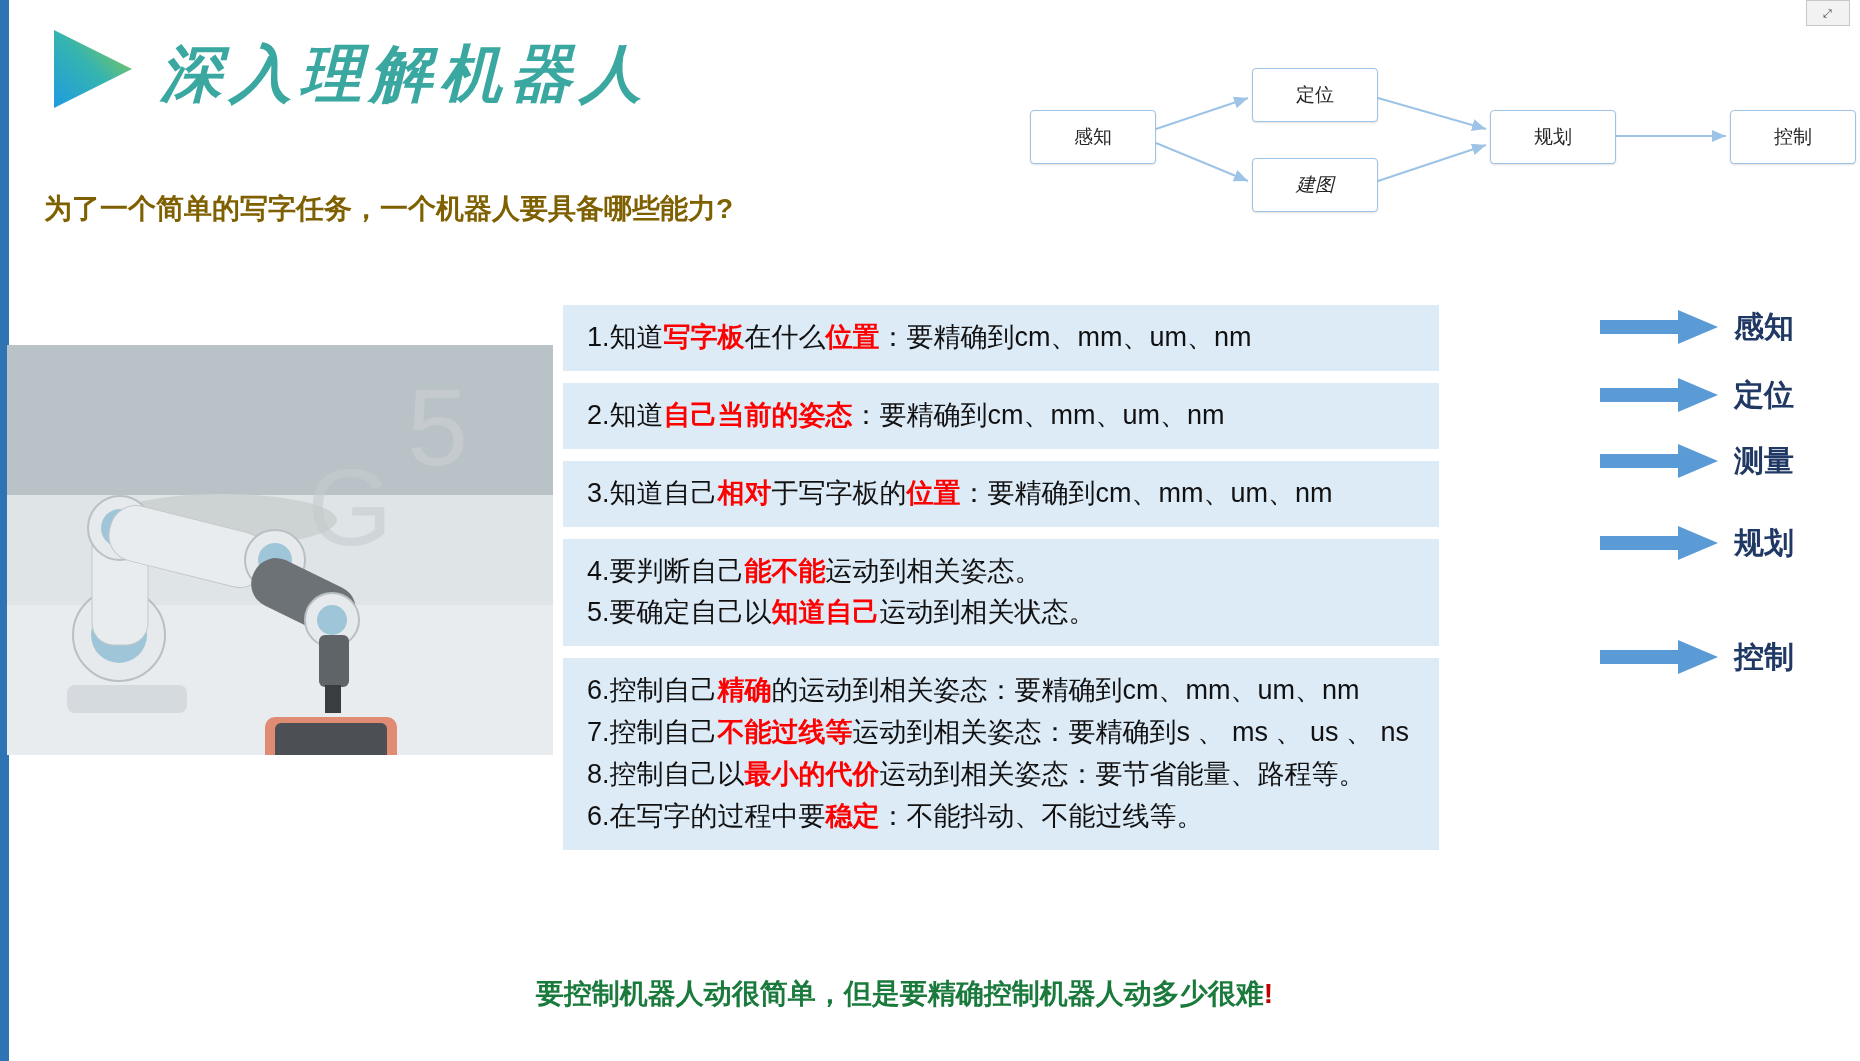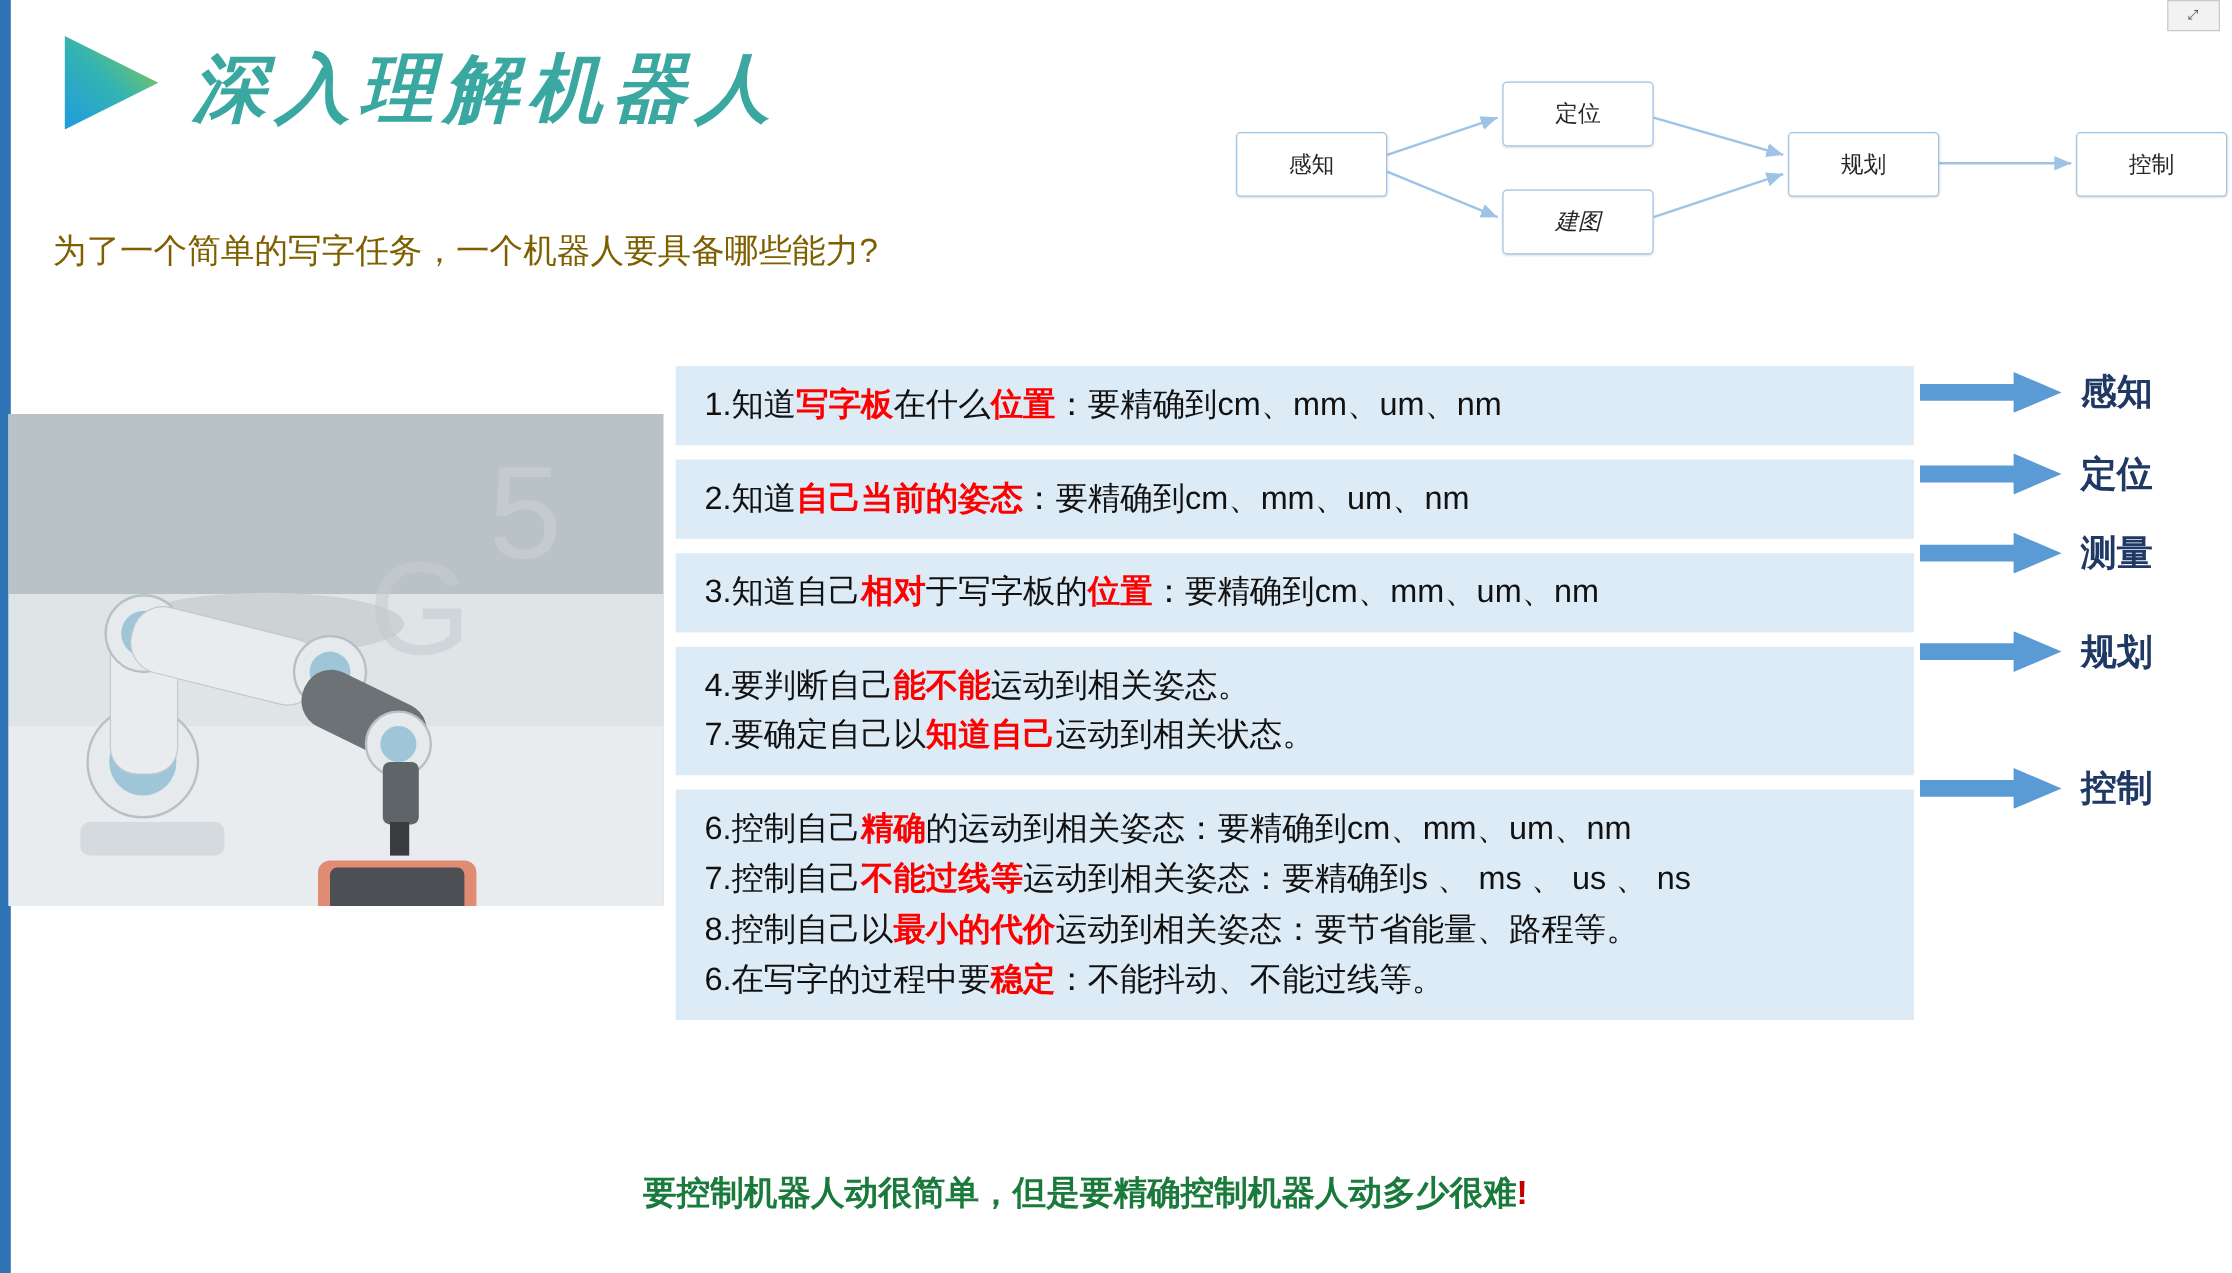--- a/index.html
+++ b/index.html
@@ -60,21 +60,21 @@
     letter-spacing: 8px;
     white-space: nowrap;
     font-style: italic;
   }
 
   .subtitle {
     position: absolute;
     left: 44px;
     top: 190px;
     font-size: 28px;
-    font-weight: normal;
+    font-weight: bold;
     color: #7f6000;
     white-space: nowrap;
   }
 
   
   .flow {
     position: absolute;
     left: 1030px;
     top: 55px;
     width: 800px;
@@ -114,21 +114,21 @@
     overflow: hidden;
     background: #d9dfe2;
   }
   .photo svg { display:block; }
 
   
   .rows {
     position: absolute;
     left: 563px;
     top: 305px;
-    width: 1032px;
+    width: 876px;
   }
   .row {
     background: #ddebf7;
     margin-bottom: 12px;
     padding: 12px 24px;
     box-sizing: border-box;
     font-size: 27px;
     color: #111111;
     line-height: 1.55;
   }
@@ -248,21 +248,21 @@
       <p><span>1.知道</span><span class="hl">写字板</span><span>在什么</span><span class="hl">位置</span><span>：要精确到cm、mm、um、nm</span></p>
     </div>
     <div class="row">
       <p><span>2.知道</span><span class="hl">自己当前的姿态</span><span>：要精确到cm、mm、um、nm</span></p>
     </div>
     <div class="row">
       <p><span>3.知道自己</span><span class="hl">相对</span><span>于写字板的</span><span class="hl">位置</span><span>：要精确到cm、mm、um、nm</span></p>
     </div>
     <div class="row">
       <p><span>4.要判断自己</span><span class="hl">能不能</span><span>运动到相关姿态。</span></p>
-      <p><span>7.要确定自己以</span><span class="hl">知道自己</span><span>运动到相关状态。</span></p>
+      <p><span>5.要确定自己以</span><span class="hl">知道自己</span><span>运动到相关状态。</span></p>
     </div>
     <div class="row">
       <p><span>6.控制自己</span><span class="hl">精确</span><span>的运动到相关姿态：要精确到cm、mm、um、nm</span></p>
       <p><span>7.控制自己</span><span class="hl">不能过线等</span><span>运动到相关姿态：要精确到s 、 ms 、 us 、 ns</span></p>
       <p><span>8.控制自己以</span><span class="hl">最小的代价</span><span>运动到相关姿态：要节省能量、路程等。</span></p>
       <p><span>6.在写字的过程中要</span><span class="hl">稳定</span><span>：不能抖动、不能过线等。</span></p>
     </div>
   </div>
 
 <div class="arrows">

